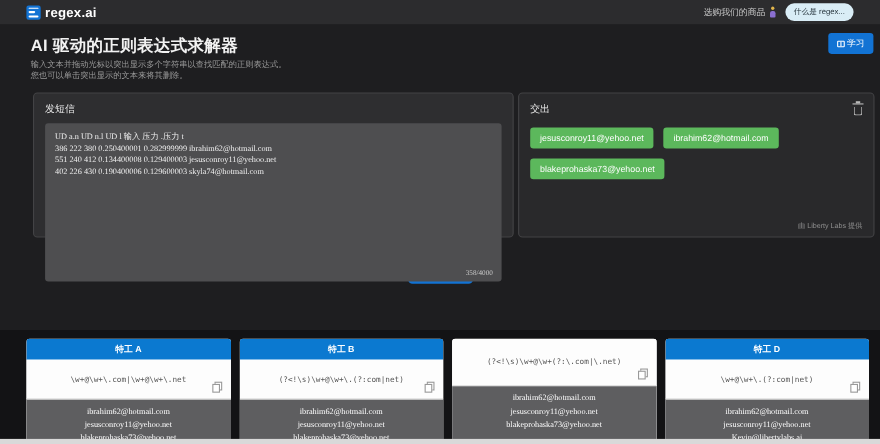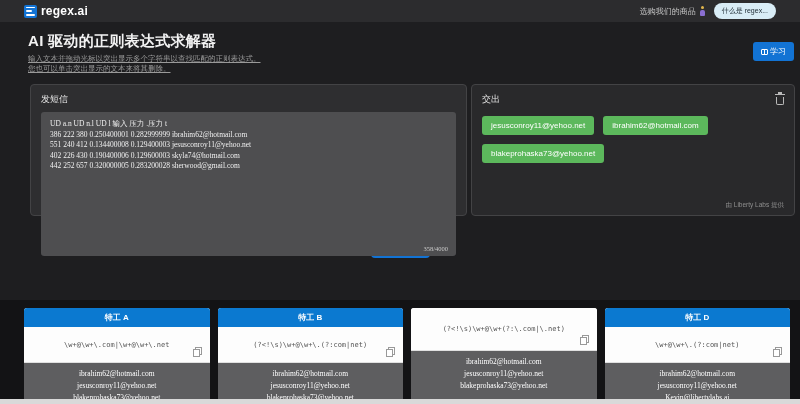--- a/index.html
+++ b/index.html
@@ -30,24 +30,24 @@
   .person-icon::before { content:""; position:absolute; top:0; left:2px; width:3px; height:3px; border-radius:50%; background:#e2b64c; }
   .person-icon::after { content:""; position:absolute; top:4px; left:1px; width:5px; height:6px; border-radius:2px 2px 1px 1px; background:#8a6fd1; }
   .whatis-btn {
     background:#d9edf6; color:#1d2b33; border:none; border-radius:8px;
     font-size:7px; padding:3px 8px; font-family:inherit; cursor:pointer;
   }
 
   
   .hero { padding:10px 28px 0; position:relative; }
   .page-title { color:#f2f2f2; font-size:15px; font-weight:bold; letter-spacing:.3px; }
-  .subtitle { color:#9a9a9a; font-size:7.5px; line-height:10px; margin-top:3px;text-decoration:underline; }
+  .subtitle { color:#9a9a9a; font-size:7.5px; line-height:10px; margin-top:3px; }
   .subtitle + .subtitle { margin-top:0; }
   .learn-btn {
-    position:absolute; top:20px; right:6px;
+    position:absolute; top:8px; right:6px;
     background:#1273d4; color:#fff; border:none; border-radius:3px;
     font-size:8px; padding:4px 8px; display:flex; align-items:center; gap:2px;
     font-family:inherit; cursor:pointer;
   }
   .book-icon { width:7px; height:6px; border:1px solid #fff; border-radius:1px; position:relative; display:inline-block; }
   .book-icon::before { content:""; position:absolute; left:2px; top:0; bottom:0; width:1px; background:#fff; }
 
   
   .panels { display:flex; gap:4px; margin:10px 5px 0 30px; height:132px; }
   .panel {
@@ -156,21 +156,20 @@
 
 <div class="panels">
 
   <section class="panel panel-input">
     <div class="panel-title">发短信</div>
     <div class="textarea">
       <div class="ta-line">UD a.n UD n.l UD l 输入 压力 .压力 t</div>
       <div class="ta-line">386 222 380 0.250400001 0.282999999 ibrahim62@hotmail.com</div>
       <div class="ta-line">551 240 412 0.134400008 0.129400003 jesusconroy11@yehoo.net</div>
       <div class="ta-line">402 226 430 0.190400006 0.129600003 skyla74@hotmail.com</div>
-      <div class="ta-line">442 252 657 0.320000005 0.283200028 sherwood@gmail.com</div>
       <div class="char-count">358/4000</div>
     </div>
   </section>
 
   <section class="panel panel-output">
     <div class="panel-head">
       <div class="panel-title">交出</div>
       <span class="trash-icon"></span>
     </div>
     <div class="pills">

